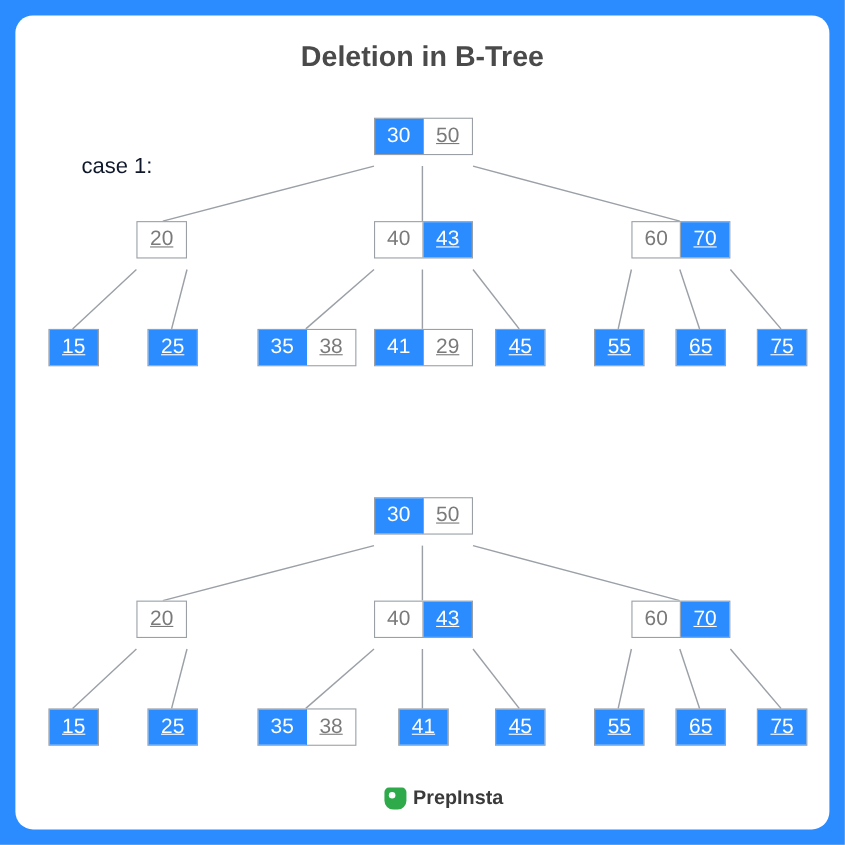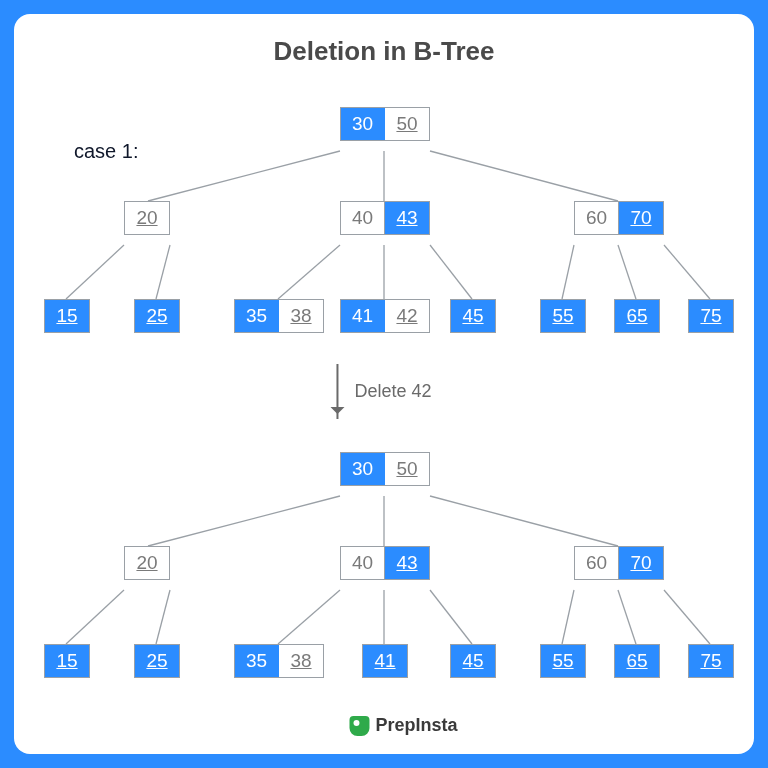--- a/index.html
+++ b/index.html
@@ -179,40 +179,36 @@
       </div>
       <div class="node" style="left: 120px; top: 210px;">
         <div class="cell fill">25</div>
       </div>
       <div class="node" style="left: 220px; top: 210px;">
         <div class="cell fill">35</div>
         <div class="cell">38</div>
       </div>
       <div class="node" style="left: 326px; top: 210px;">
         <div class="cell fill">41</div>
-        <div class="cell">42</div>
+        <div class="cell">29</div>
       </div>
       <div class="node" style="left: 436px; top: 210px;">
         <div class="cell fill">45</div>
       </div>
       <div class="node" style="left: 526px; top: 210px;">
         <div class="cell fill">55</div>
       </div>
       <div class="node" style="left: 600px; top: 210px;">
         <div class="cell fill">65</div>
       </div>
       <div class="node" style="left: 674px; top: 210px;">
         <div class="cell fill">75</div>
       </div>
     </div>
 
-  <div class="arrow-wrap">
-    <div class="arrow"></div>
-    <div class="arrow-label">Delete 42</div>
-  </div>
 
   <div class="tree bottom" id="tree-after">
       <svg class="edges">
         <line x1="326" y1="62" x2="134" y2="112"></line>
         <line x1="370" y1="62" x2="370" y2="112"></line>
         <line x1="416" y1="62" x2="604" y2="112"></line>
         <line x1="110" y1="156" x2="52" y2="210"></line>
         <line x1="156" y1="156" x2="142" y2="210"></line>
         <line x1="326" y1="156" x2="264" y2="210"></line>
         <line x1="370" y1="156" x2="370" y2="210"></line>

